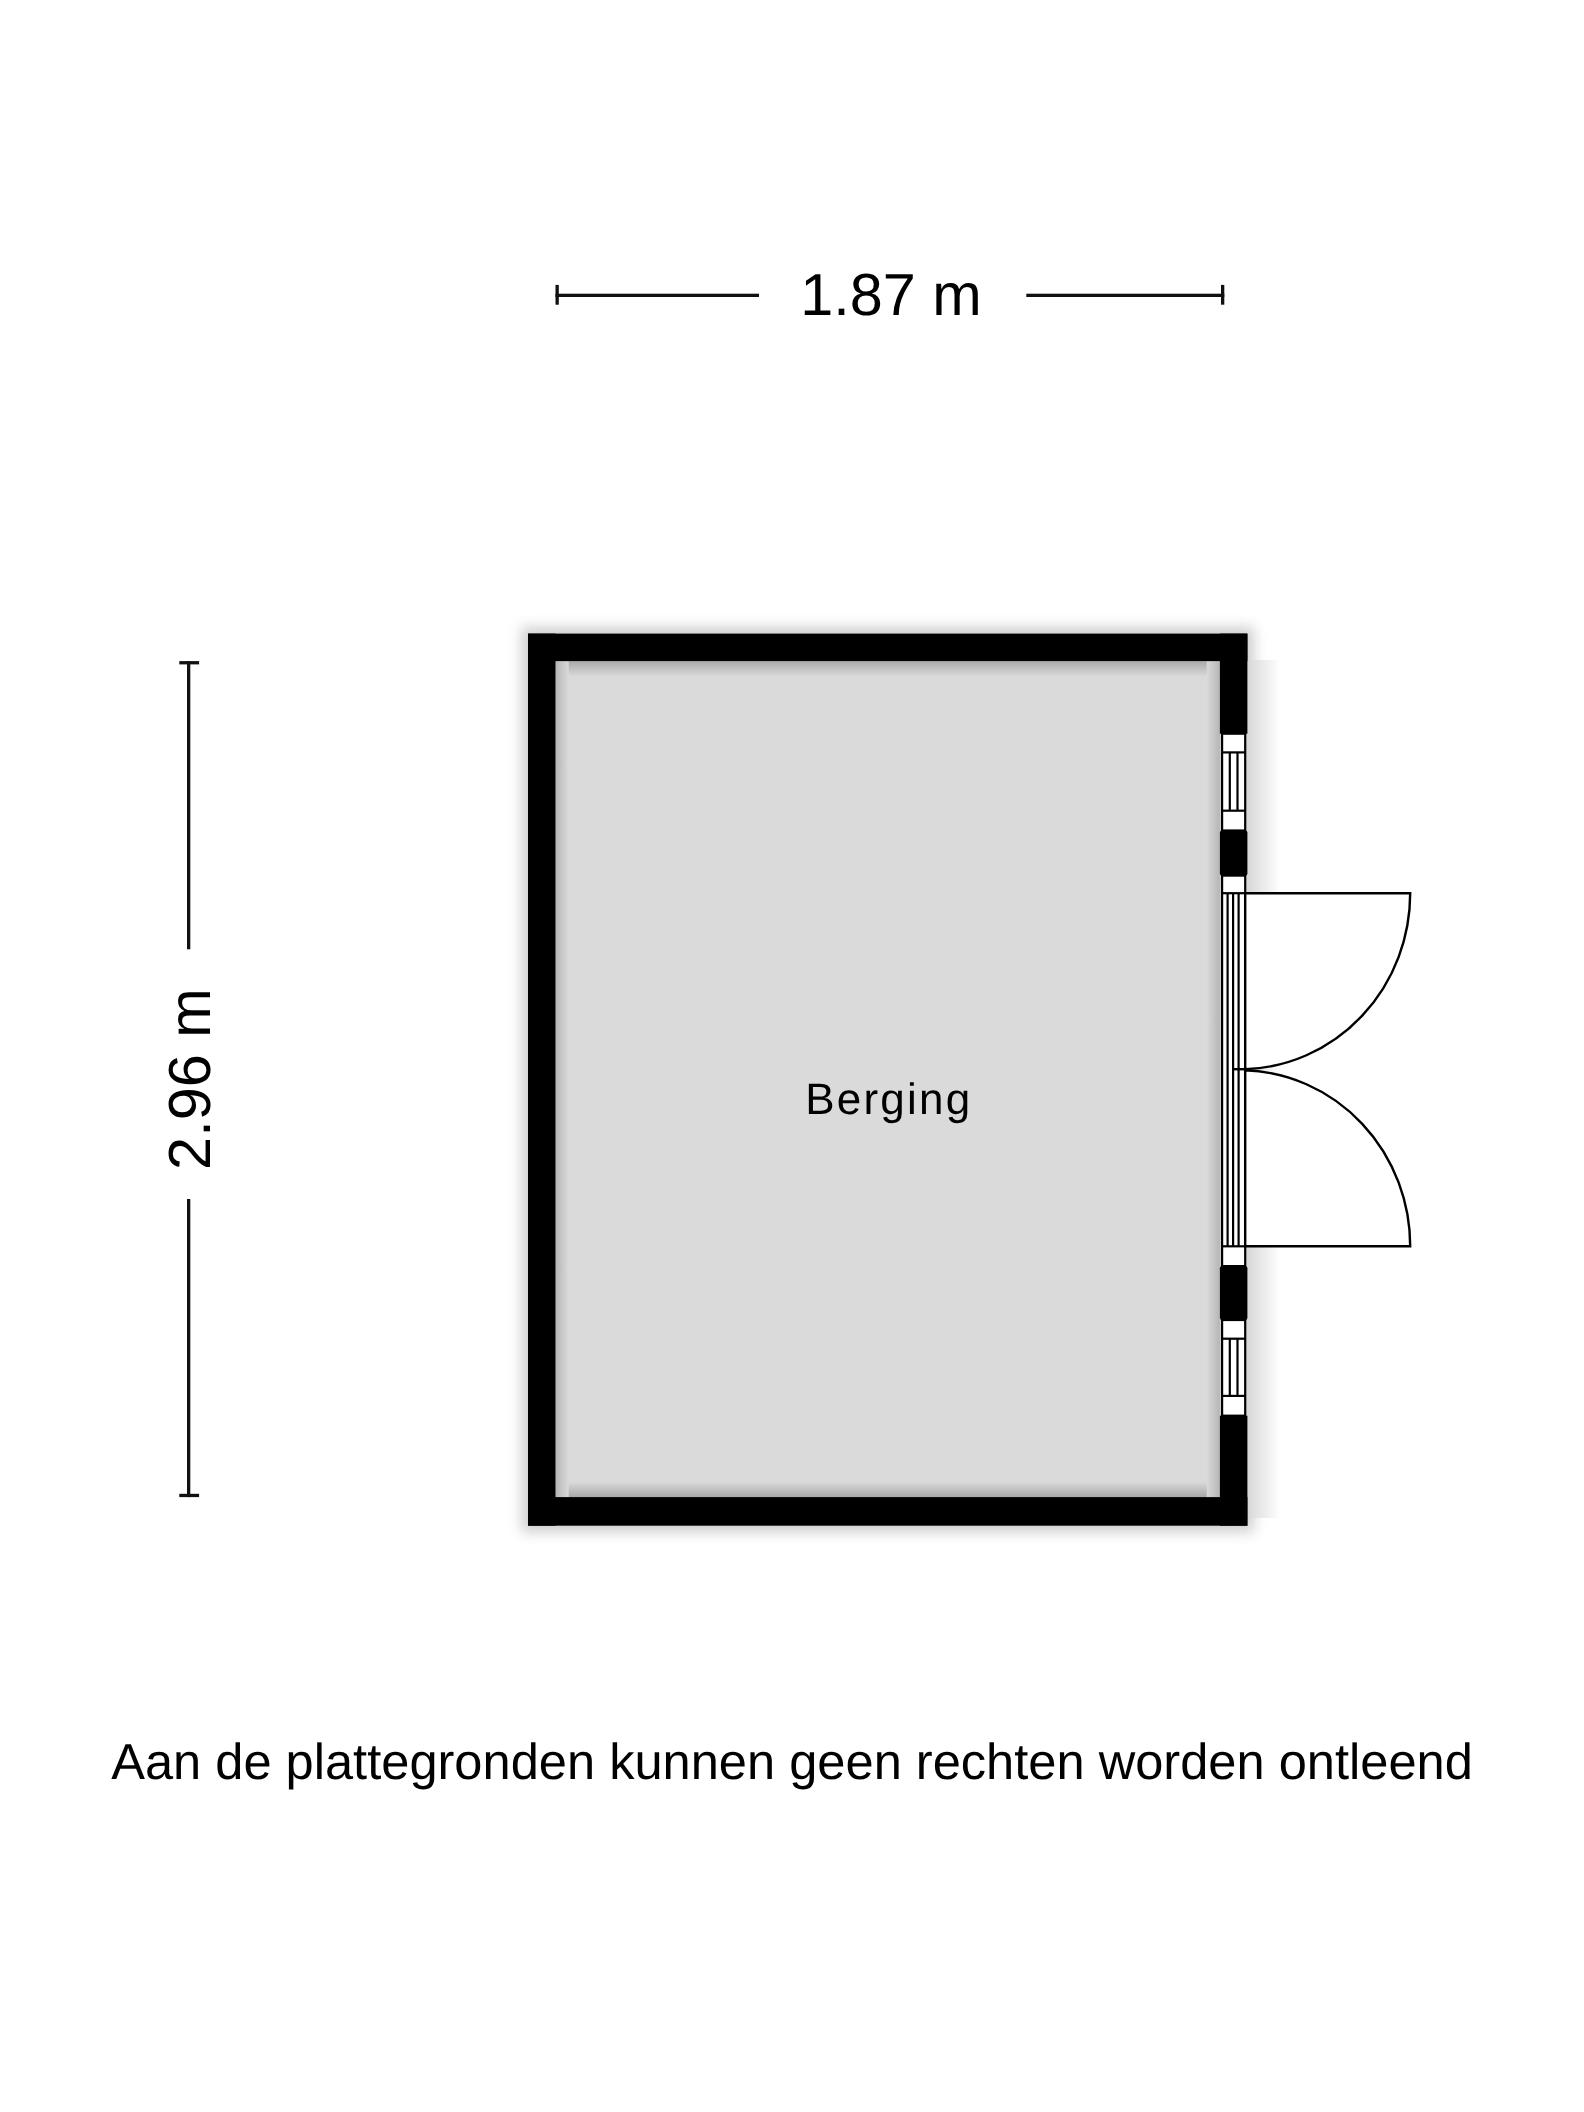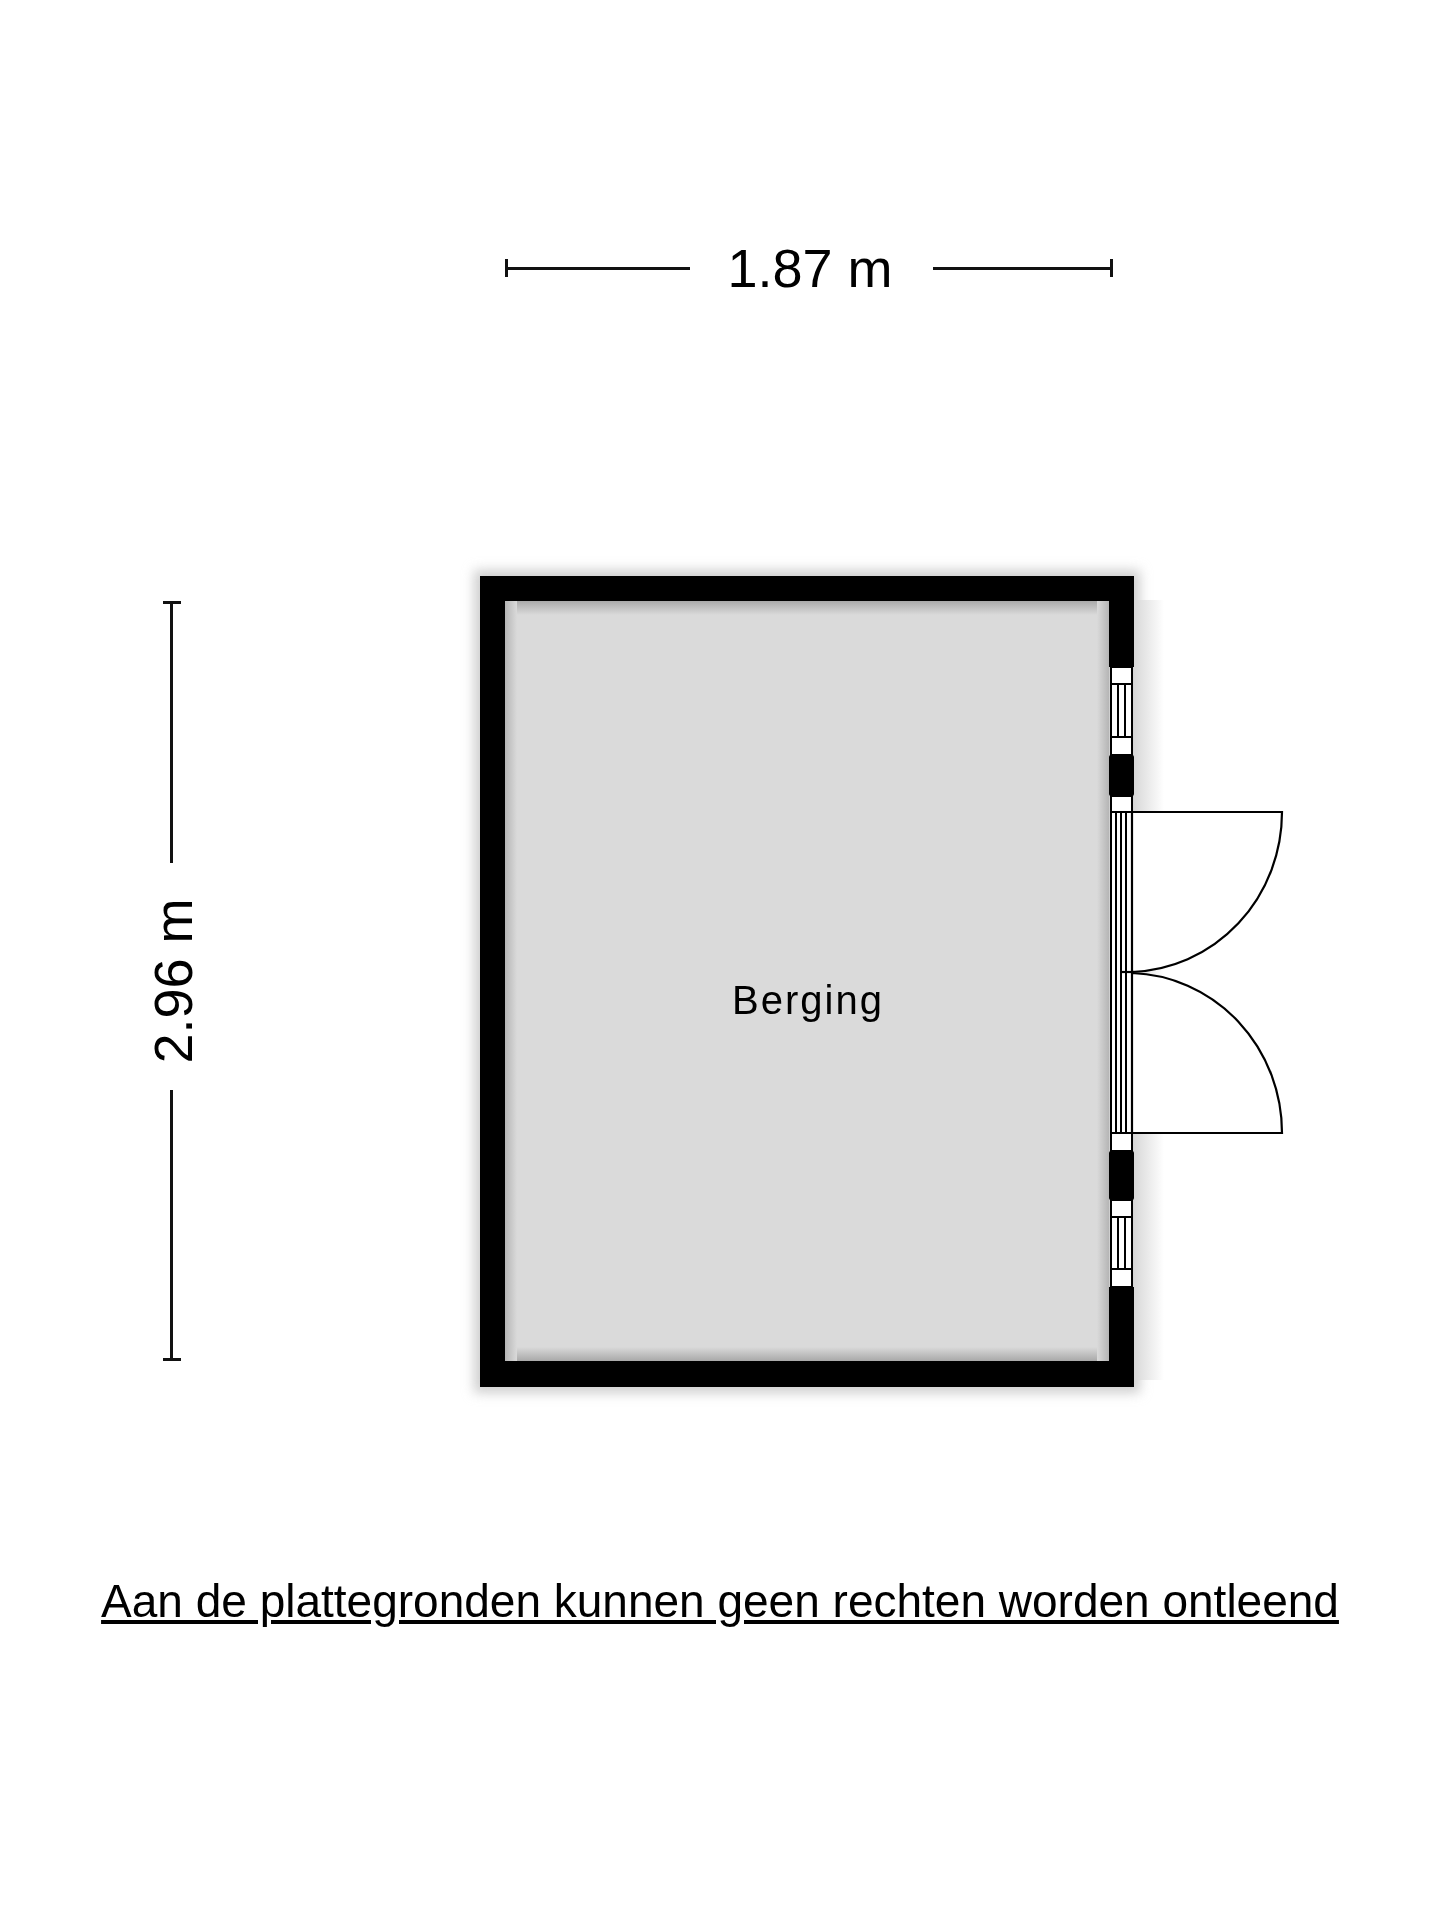--- a/index.html
+++ b/index.html
@@ -7,21 +7,21 @@
     .dim-h { position: absolute; left: 505px; top: 240px; width: 608px; height: 56px; }
     .dim-h .line { position: absolute; top: 27px; height: 3px; background: #111; }
     .dim-h .tick { position: absolute; top: 19px; width: 3px; height: 18px; background: #111; }
     .dim-h .label { position: absolute; left: 160px; top: 0; width: 290px; text-align: center; font-size: 54px; line-height: 56px; }
     .dim-v { position: absolute; left: 150px; top: 601px; width: 46px; height: 760px; }
     .dim-v .line { position: absolute; left: 20px; width: 3px; background: #111; }
     .dim-v .tick { position: absolute; left: 13px; width: 18px; height: 3px; background: #111; }
     .dim-v .label { position: absolute; left: -122px; top: 355px; width: 290px; height: 50px; text-align: center; font-size: 54px; line-height: 50px; transform: rotate(-90deg); }
     .plan { position: absolute; left: 0; top: 0; width: 1440px; height: 1920px; }
     .room-label { position: absolute; left: 658px; top: 958px; width: 300px; text-align: center; font-size: 40px; letter-spacing: 2px; line-height: 48px; margin-top: 18px; }
-    .footer { position: absolute; left: 0; top: 1572px; width: 1440px; text-align: center; font-size: 46px; line-height: 58px; text-decoration: underline; }
+    .footer { position: absolute; left: 0; top: 1572px; width: 1440px; text-align: center; font-size: 46px; line-height: 58px; }
   </style>
 </head>
 <body>
 
 <div class="dim-h">
   <div class="tick" style="left:0;"></div>
   <div class="line" style="left:0; width:185px;"></div>
   <div class="label">1.87 m</div>
   <div class="line" style="left:428px; width:180px;"></div>
   <div class="tick" style="left:605px;"></div>

